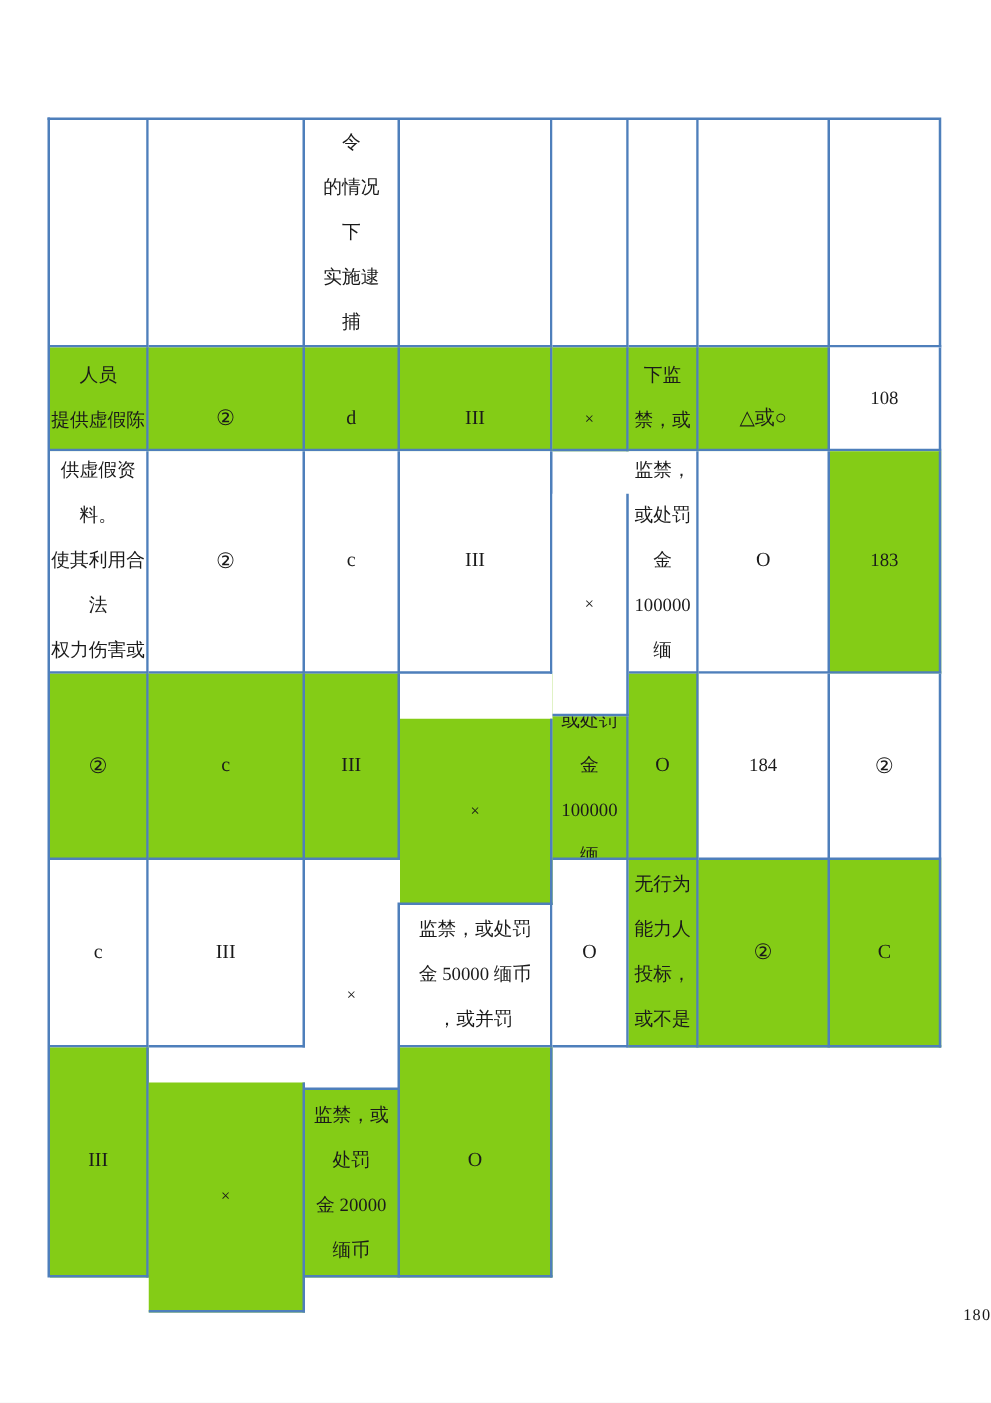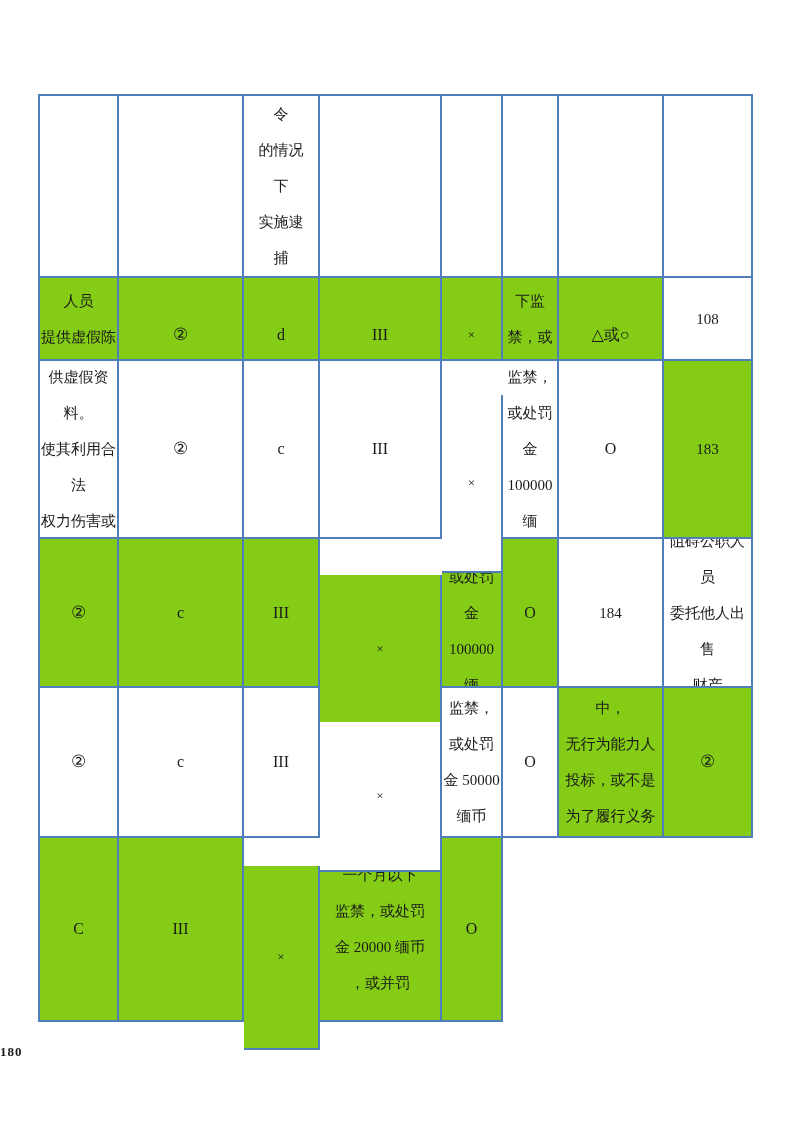--- a/index.html
+++ b/index.html
@@ -40,24 +40,23 @@
   .plain{background:#ffffff;}
   .low{justify-content:flex-end;padding-bottom:6px;}
   .cat-cell{font-size:17px;}
   .letter-cell,.roman-cell,.symbol-cell{font-size:16px;}
   .mark-cell{font-size:13px;}
   .warrant-cell{font-size:15px;}
   .page-number{
     position:absolute;
     left:0;right:0;
     top:1044px;
-    text-align:left;
+    text-align:right;
     font-size:13px;
     letter-spacing:1px;
-    font-weight:bold;
   }
 </style>
 </head>
 <body>
 
 <div class="page">
 
   <div class="doc-table">
 
     <div class="cell plain"></div>
@@ -104,23 +103,20 @@
     <div class="cell shaded letter-cell">c</div>
     <div class="cell shaded roman-cell">III</div>
     <div class="cell shaded mark-cell" style="transform:translateY(36px)">×</div>
     <div class="cell shaded">六个月以下
 监禁，或处罚
 金 100000 缅
 币，或并罚</div>
     <div class="cell shaded symbol-cell">O</div>
 
     <div class="cell plain">184</div>
-    <div class="cell plain">阻碍公职人员
-委托他人出售
-财产</div>
     <div class="cell plain cat-cell">②</div>
     <div class="cell plain letter-cell">c</div>
     <div class="cell plain roman-cell">III</div>
     <div class="cell plain mark-cell" style="transform:translateY(34px)">×</div>
     <div class="cell plain">一个月以下
 监禁，或处罚
 金 50000 缅币
 ，或并罚</div>
     <div class="cell plain symbol-cell">O</div>
 

